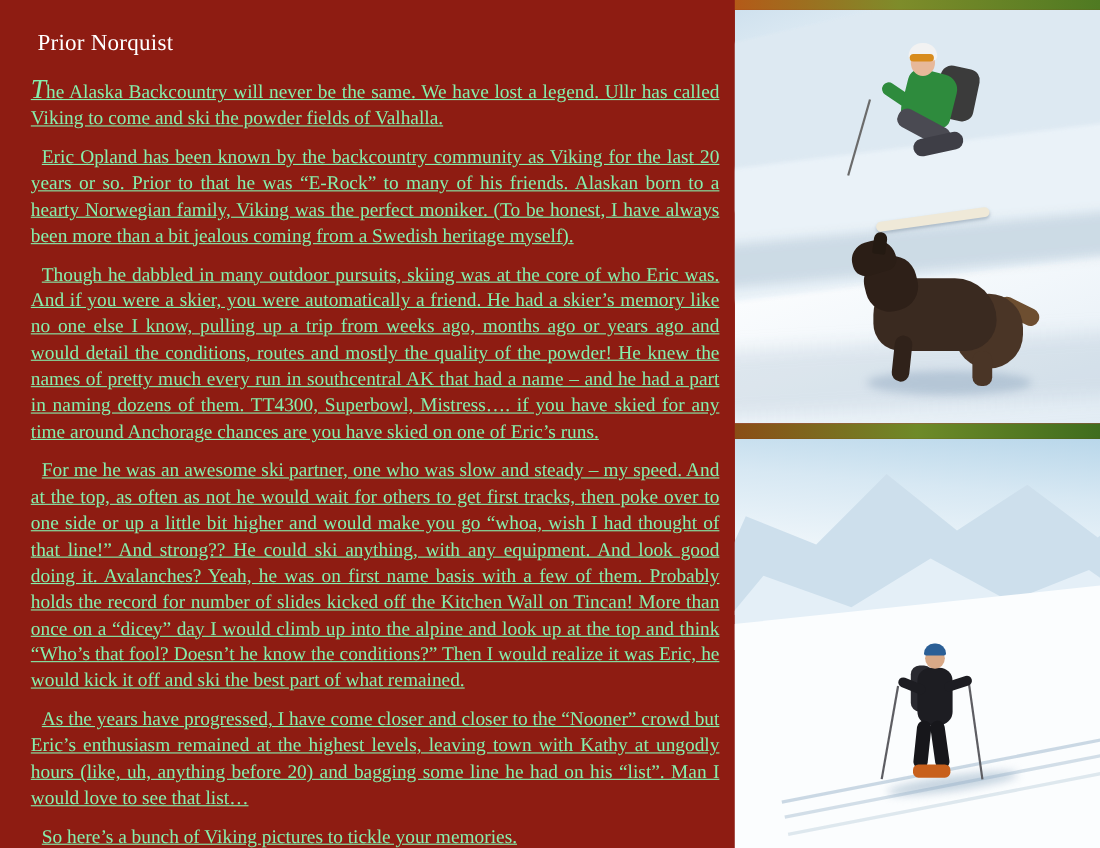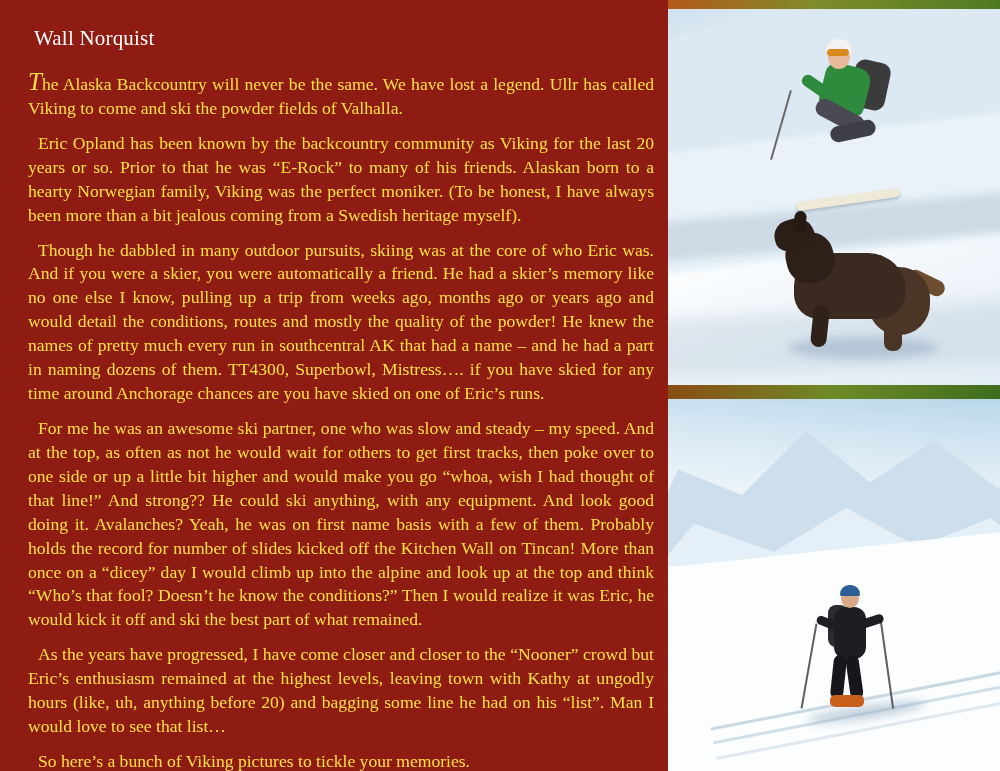--- a/index.html
+++ b/index.html
@@ -39,23 +39,24 @@
     margin: 4px 0 18px 6px;
     letter-spacing: 0.2px;
   }
   .para {
     font-size: 17.6px;
     line-height: 1.36;
     text-align: justify;
     text-justify: inter-word;
     margin: 4px 0 11px 0;
     text-indent: 10px;
-    color: #fde047;
+    color: #86efac;
     -webkit-hyphens: none;
     hyphens: none;
+    text-decoration: underline;
   }
   .para.lead {
     text-indent: 0;
   }
   .dropcap {
     font-size: 25px;
     font-style: italic;
     line-height: 1;
   }
   .para:last-child { margin-bottom: 0; }
@@ -325,21 +326,21 @@
     background: rgba(145,172,195,0.5); filter: blur(4px);
     transform: rotate(-8deg);
   }
 </style>
 </head>
 <body>
 
 <div class="page">
 
   <div class="article">
-    <div class="byline">Wall Norquist</div>
+    <div class="byline">Prior Norquist</div>
 
     <p class="para lead"><span class="dropcap">T</span><span>he Alaska Backcountry will never be the same. We have lost a legend. Ullr has called Viking to come and ski the powder fields of Valhalla.</span></p>
 
     <p class="para">Eric Opland has been known by the backcountry community as Viking for the last 20 years or so. Prior to that he was “E-Rock” to many of his friends. Alaskan born to a hearty Norwegian family, Viking was the perfect moniker. (To be honest, I have always been more than a bit jealous coming from a Swedish heritage myself).</p>
     <p class="para">Though he dabbled in many outdoor pursuits, skiing was at the core of who Eric was. And if you were a skier, you were automatically a friend. He had a skier’s memory like no one else I know, pulling up a trip from weeks ago, months ago or years ago and would detail the conditions, routes and mostly the quality of the powder! He knew the names of pretty much every run in southcentral AK that had a name – and he had a part in naming dozens of them. TT4300, Superbowl, Mistress…. if you have skied for any time around Anchorage chances are you have skied on one of Eric’s runs.</p>
     <p class="para">For me he was an awesome ski partner, one who was slow and steady – my speed. And at the top, as often as not he would wait for others to get first tracks, then poke over to one side or up a little bit higher and would make you go “whoa, wish I had thought of that line!” And strong?? He could ski anything, with any equipment. And look good doing it. Avalanches? Yeah, he was on first name basis with a few of them. Probably holds the record for number of slides kicked off the Kitchen Wall on Tincan! More than once on a “dicey” day I would climb up into the alpine and look up at the top and think “Who’s that fool? Doesn’t he know the conditions?” Then I would realize it was Eric, he would kick it off and ski the best part of what remained.</p>
     <p class="para">As the years have progressed, I have come closer and closer to the “Nooner” crowd but Eric’s enthusiasm remained at the highest levels, leaving town with Kathy at ungodly hours (like, uh, anything before 20) and bagging some line he had on his “list”. Man I would love to see that list…</p>
     <p class="para">So here’s a bunch of Viking pictures to tickle your memories.</p>
   </div>
 

